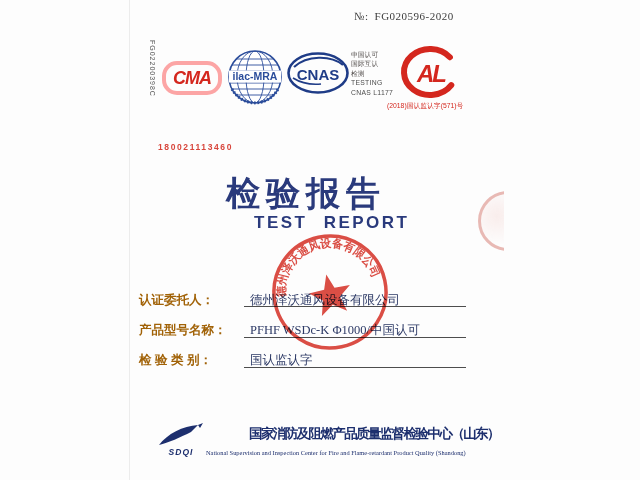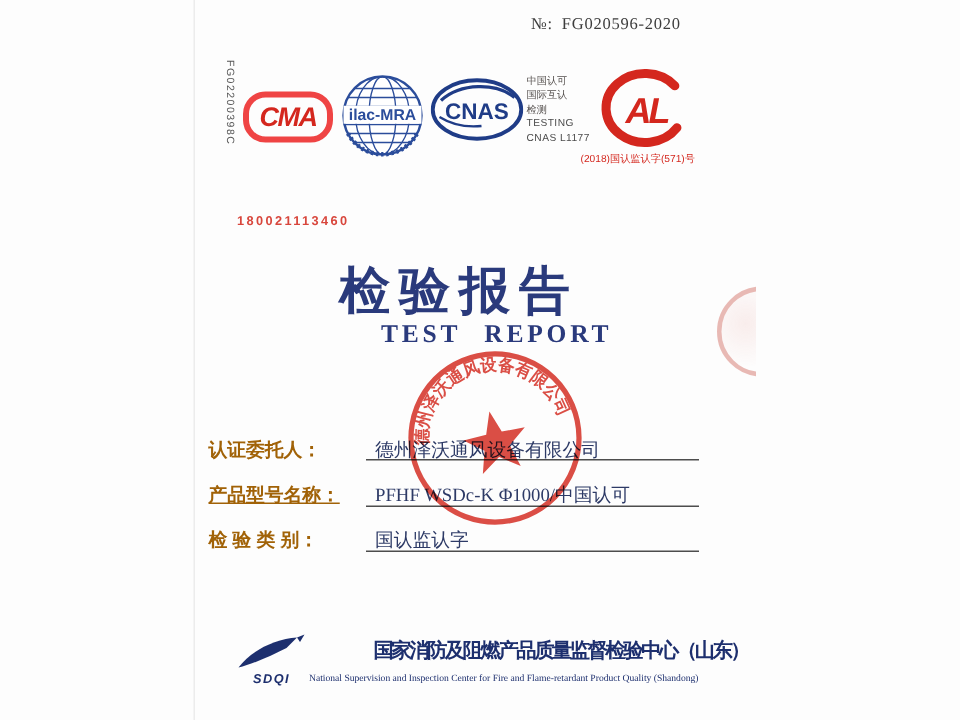--- a/index.html
+++ b/index.html
@@ -7,44 +7,44 @@
        font-family:"Liberation Sans","DejaVu Sans",sans-serif;position:relative;}
   .abs{position:absolute;}
   
   .page-edge{left:129px;top:0;width:1px;height:480px;background:#ececec;}
   
   .serial{left:354px;top:10px;font-family:"Liberation Serif",serif;font-size:11px;color:#3c3c3c;letter-spacing:.5px;}
   .serial .v{margin-left:6px;}
   
   .side-code{left:149px;top:40px;font-size:7px;color:#555;writing-mode:vertical-rl;text-orientation:sideways;letter-spacing:1px;}
   
-  .cma-box{left:162px;top:61px;width:52px;height:26px;border:4px solid #ef4444;border-radius:15px;
+  .cma-box{left:162px;top:61px;width:52px;height:26px;border:4px solid #fca5a5;border-radius:15px;
            display:flex;align-items:center;justify-content:center;}
   .cma-box span{font-size:18px;font-weight:bold;color:#d4271e;letter-spacing:-1px;font-style:italic;}
   .cma-num{left:158px;top:99px;font-size:8.5px;font-weight:bold;color:#d8463c;letter-spacing:1.6px;margin-top:43px;}
   
   .ilac{left:226px;top:48px;}
   
   .cnas{left:287px;top:52px;}
   .cnas-lines{left:351px;top:50px;font-size:6.8px;line-height:9.4px;color:#56514f;}
   .cnas-lines .en{color:#4c4c4c;letter-spacing:.3px;}
   
   .cal{left:398px;top:45px;}
   .cal-caption{left:387px;top:101px;font-size:6.8px;color:#d4271e;}
   
   .title-zh{left:226px;top:171px;font-size:34px;font-weight:bold;color:#2a3a7c;letter-spacing:6px;white-space:nowrap;}
-  .title-en{left:254px;top:213px;font-family:Liberation Serif, serif;font-size:17px;font-weight:bold;
+  .title-en{left:254px;top:213px;font-family:Liberation Sans, sans-serif;font-size:17px;font-weight:bold;
             color:#2a3a7c;letter-spacing:2.5px;word-spacing:9px;white-space:nowrap;}
   
   .row-label{width:108px;font-size:12.5px;font-weight:600;color:#a16207;white-space:nowrap;}
   .row-value{font-size:12.5px;color:#2d3a66;white-space:nowrap;}
   .row-value.latin{font-family:"Liberation Serif",serif;}
   .row-line{height:1px;background:#4d4d4d;width:222px;left:244px;}
   .lbl1{left:139px;top:292px;} .val1{left:250px;top:292px;} .ln1{top:306px;}
-  .lbl2{left:139px;top:322px;text-decoration:underline;} .val2{left:250px;top:322px;} .ln2{top:337px;}
+  .lbl2{left:139px;top:322px;} .val2{left:250px;top:322px;} .ln2{top:337px;}
   .lbl3{left:139px;top:352px;} .val3{left:250px;top:352px;} .ln3{top:367px;}
   
   .stamp{left:268px;top:230px;mix-blend-mode:multiply;}
   .stamp-partial-clip{left:470px;top:185px;width:34px;height:72px;overflow:hidden;opacity:.45;}
   .stamp-partial{position:absolute;left:8px;top:6px;width:54px;height:54px;border:3px solid #d0685e;
                  border-radius:50%;background:radial-gradient(circle at 30% 40%, rgba(215,110,100,.25), rgba(255,255,255,0) 60%);}
   
   .footer-logo{left:157px;top:422px;}
   .footer-logo-text{left:157px;top:447px;width:48px;text-align:center;font-size:8.5px;font-weight:bold;
                     font-style:italic;color:#1d2f6e;letter-spacing:1px;}

